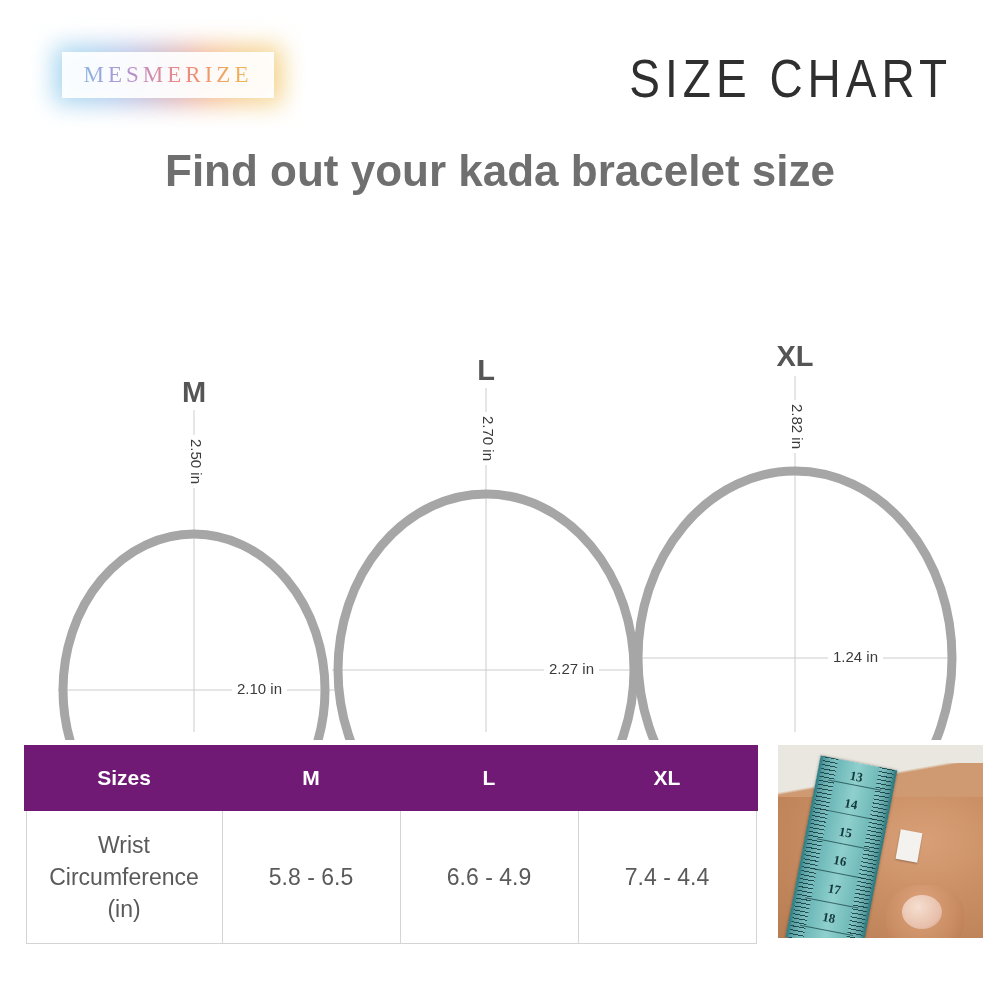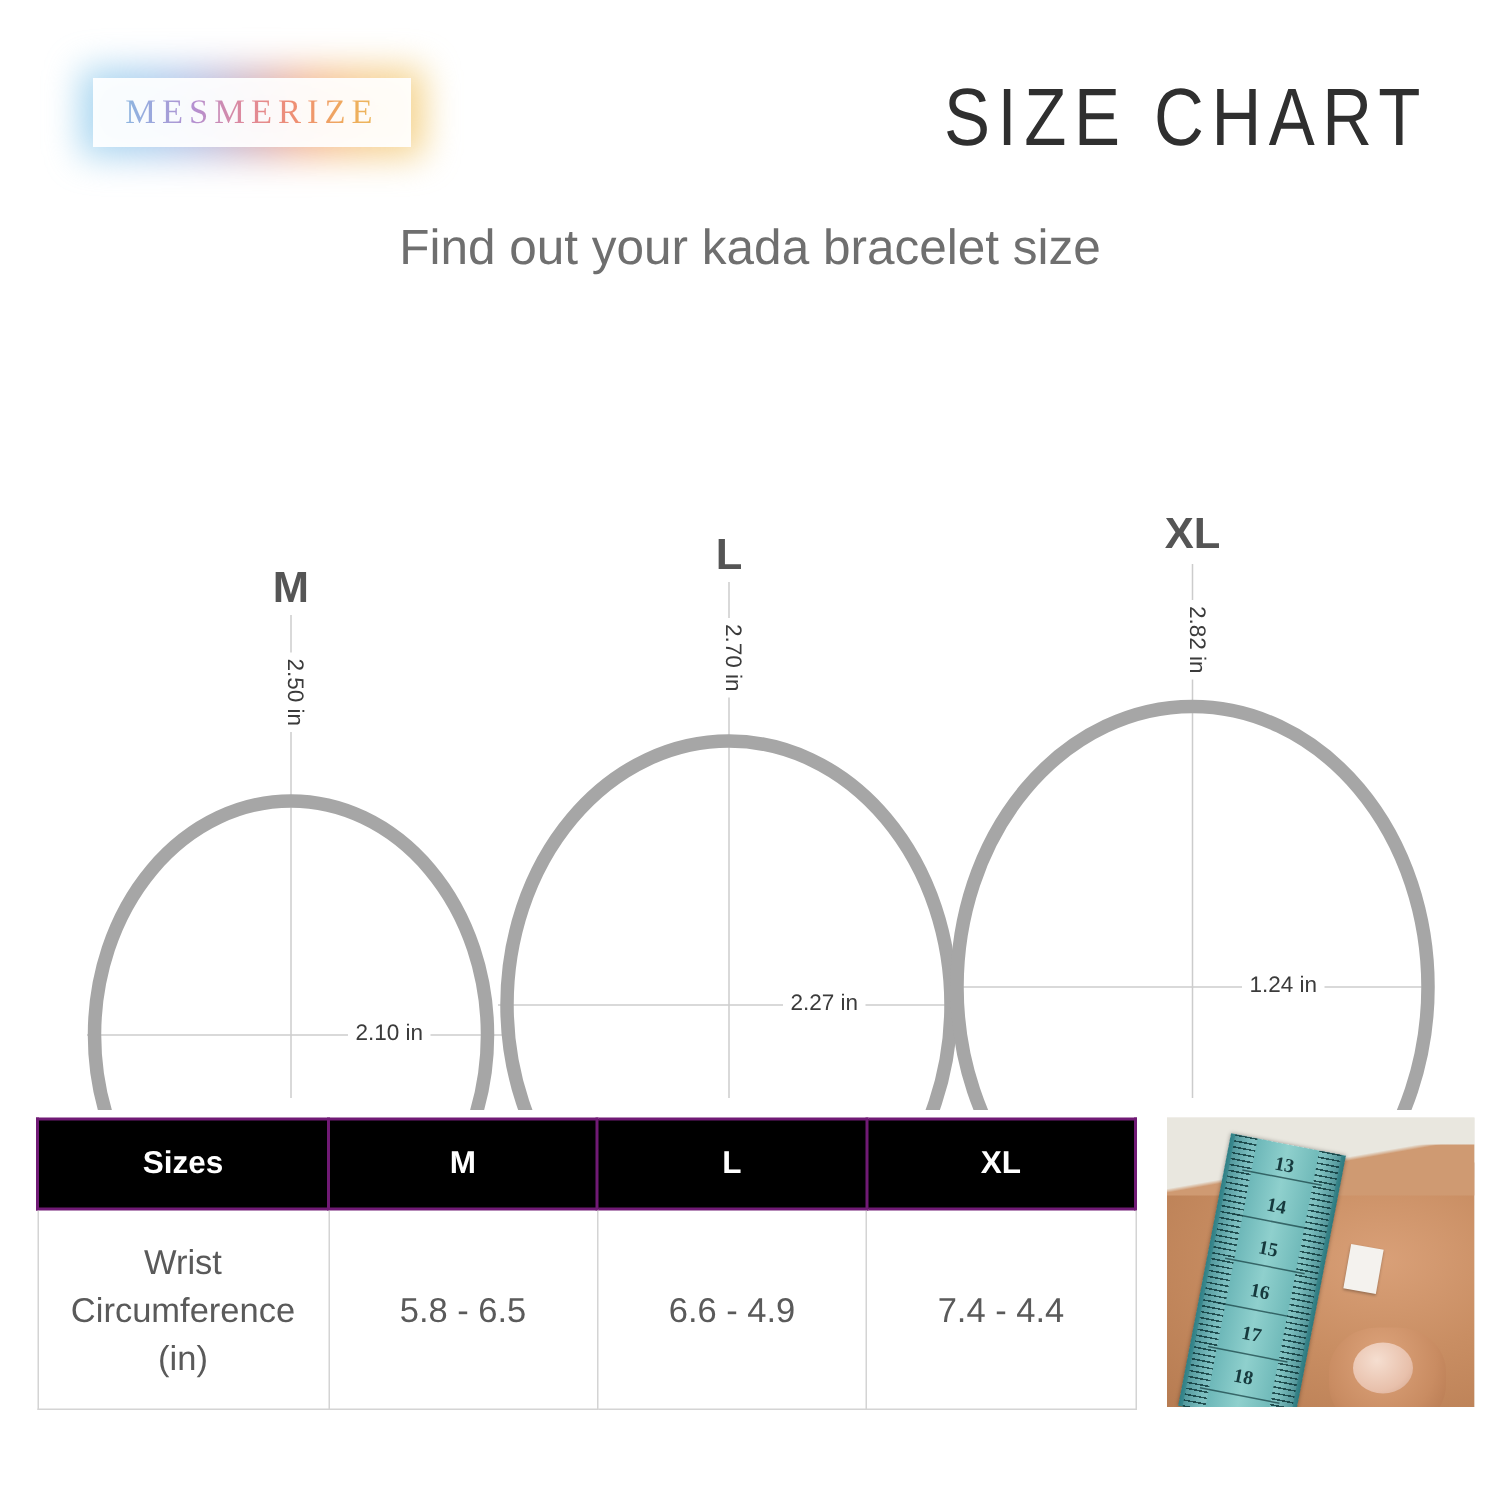--- a/index.html
+++ b/index.html
@@ -86,23 +86,23 @@
     transform-origin: right top;
   }
 
   
   #intro-heading {
     position: absolute;
     left: 0;
     top: 146px;
     width: 1000px;
     text-align: center;
-    font-size: 33px;
+    font-size: 44px;
     color: #6f6f6f;
-    font-weight: 400;
+    font-weight: 700;
   }
   #intro-body {
     position: absolute;
     left: 50px;
     top: 200px;
     width: 900px;
     text-align: center;
     font-size: 26px;
     line-height: 52px;
     color: #6f6f6f;
@@ -148,26 +148,26 @@
   
   #size-table {
     position: absolute;
     left: 24px;
     top: 745px;
     width: 734px;
     border-collapse: collapse;
     table-layout: fixed;
   }
   #size-table th {
-    background: #000000;
+    background: #701a75;
     color: #ffffff;
     font-size: 21px;
     font-weight: 700;
     height: 56px;
-    border: 2px solid #701a75;
+    border: 4px solid #701a75;
     text-align: center;
   }
   #size-table td {
     border: 1px solid #d4d4d4;
     height: 130px;
     text-align: center;
     vertical-align: middle;
     font-size: 23px;
     color: #5a5a5a;
     background: #ffffff;
@@ -300,21 +300,21 @@
     </div>
 
     <div class="size-figure">
       <svg width="1000" height="400" style="position:absolute;left:0;top:0;">
         <line x1="332" y1="330" x2="640" y2="330" stroke="#cccccc" stroke-width="1"></line>
         <line x1="486" y1="48" x2="486" y2="392" stroke="#cccccc" stroke-width="1"></line>
         <ellipse cx="486" cy="330" rx="148" ry="176" fill="none" stroke="#a6a6a6" stroke-width="9"></ellipse>
       </svg>
       <div class="size-letter" style="left:451px; top:14px; width:70px;">L</div>
       <div class="dim-v" style="left:480px; top:72px;">2.70 in</div>
-      <div class="dim-h" style="left:522px; top:320px;">2.27 in</div>
+      <div class="dim-h" style="left:544px; top:320px;">2.27 in</div>
     </div>
 
     <div class="size-figure">
       <svg width="1000" height="400" style="position:absolute;left:0;top:0;">
         <line x1="636" y1="318" x2="952" y2="318" stroke="#cccccc" stroke-width="1"></line>
         <line x1="795" y1="36" x2="795" y2="392" stroke="#cccccc" stroke-width="1"></line>
         <ellipse cx="795" cy="318" rx="157" ry="187" fill="none" stroke="#a6a6a6" stroke-width="9"></ellipse>
       </svg>
       <div class="size-letter" style="left:760px; top:0px; width:70px;">XL</div>
       <div class="dim-v" style="left:789px; top:60px;">2.82 in</div>

